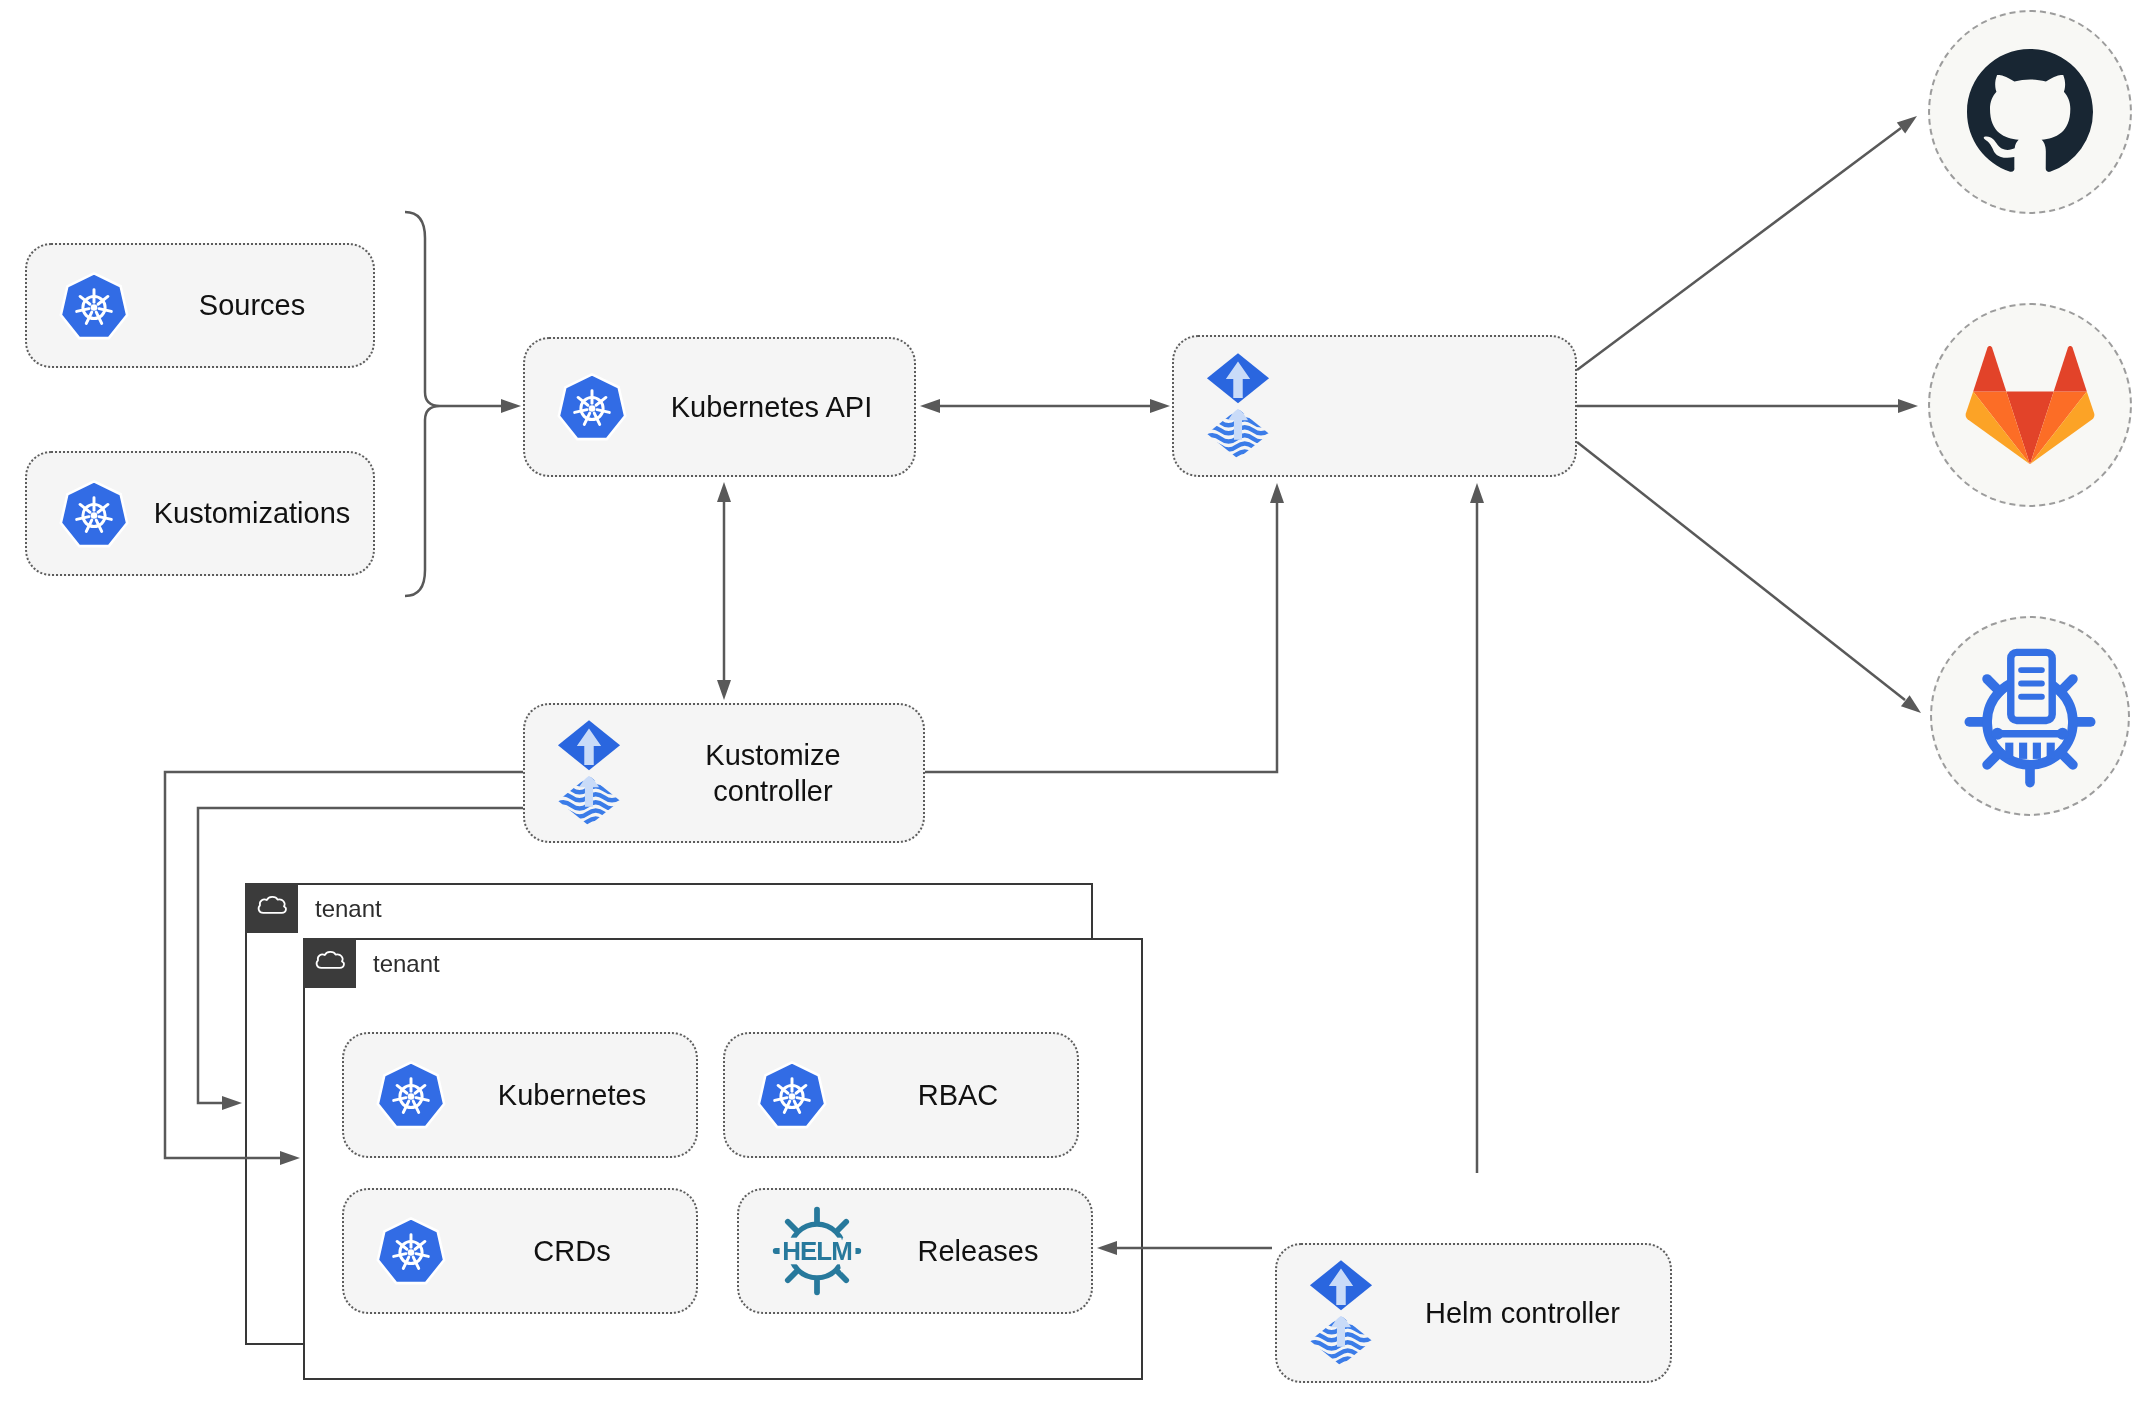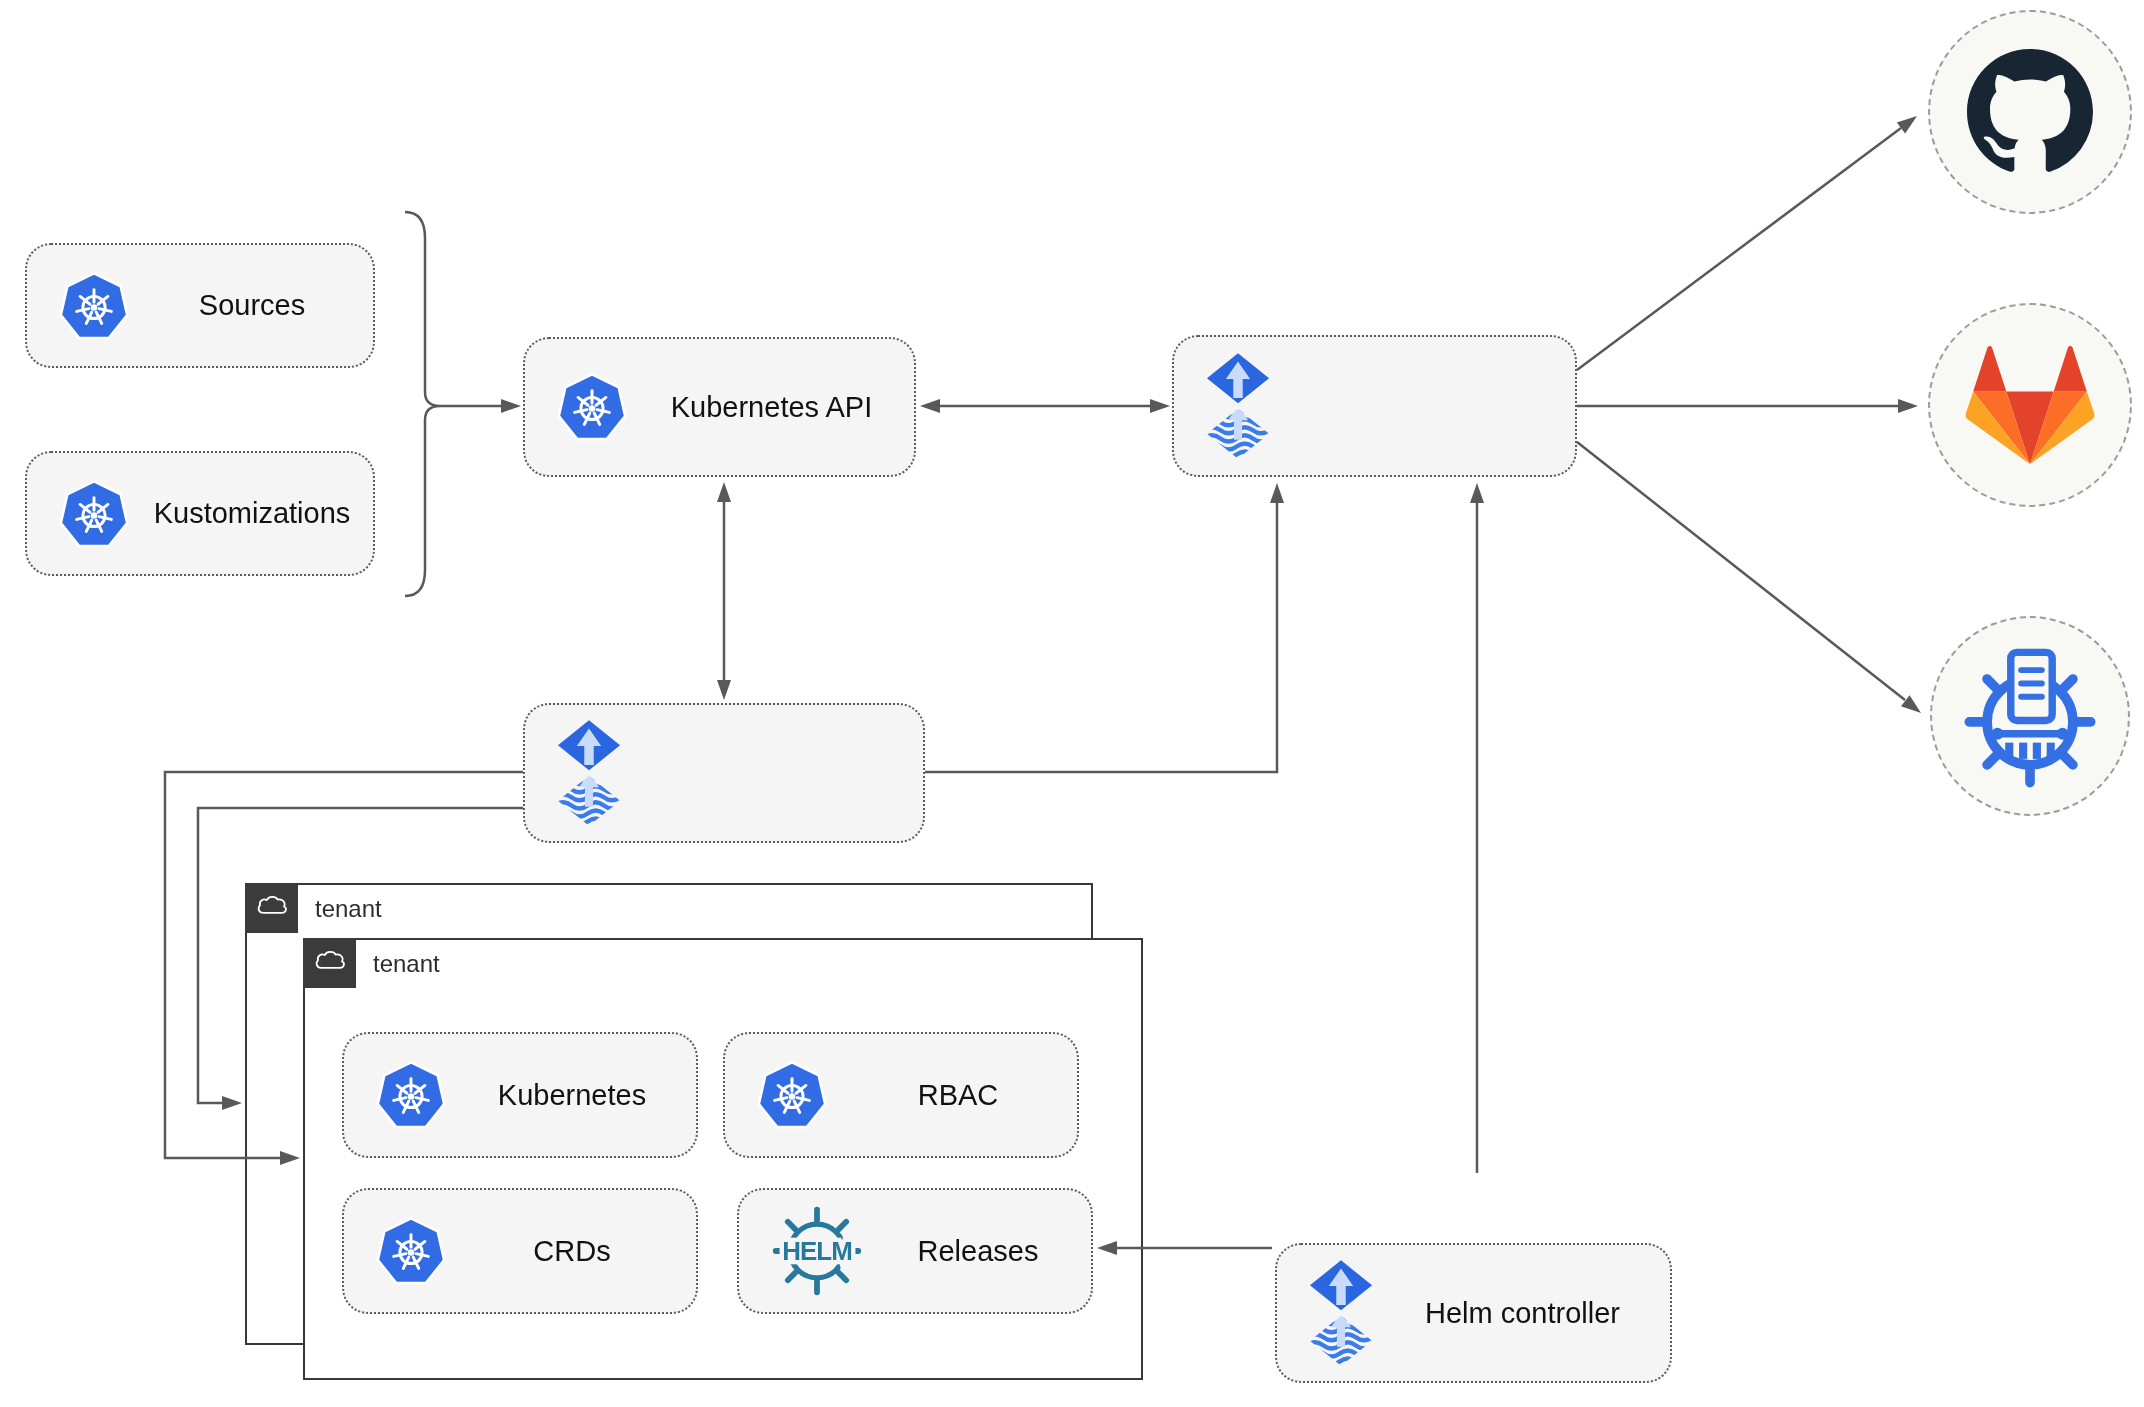--- a/index.html
+++ b/index.html
@@ -185,20 +185,21 @@
       <path class="flux-w" d="M0 92 q12 -9 24 0 t24 0 t24 0 t24 0 t24 0"></path>
       <path class="flux-w" d="M0 104 q12 -9 24 0 t24 0 t24 0 t24 0 t24 0"></path>
       <path class="flux-w" d="M0 116 q12 -9 24 0 t24 0 t24 0 t24 0 t24 0"></path>
       <path class="flux-w" d="M0 128 q12 -9 24 0 t24 0 t24 0 t24 0 t24 0"></path>
       <path class="flux-w" d="M0 140 q12 -9 24 0 t24 0 t24 0 t24 0 t24 0"></path>
       <path class="flux-w" d="M0 152 q12 -9 24 0 t24 0 t24 0 t24 0 t24 0"></path>
       <polygon class="flux-a" points="50,80 65,101 56,101 56,130 44,130 44,101 35,101"></polygon>
     </g>
   </svg>
 </span>
+  <div class="lbl"><span>Kustomize controller</span></div>
 </div>
 
 <div class="node ctrl" style="left:1275px; top:1243px; width:397px; height:140px;">
   <span class="icon">
   <svg width="68" height="108" viewBox="0 0 100 160">
     <polygon class="flux-d" points="50,2 96,39 50,76 4,39"></polygon>
     <polygon class="flux-a" points="50,14 68,40 57,40 57,68 43,68 43,40 32,40"></polygon>
     <clipPath id="flux-clip">
       <polygon points="50,84 96,121 50,158 4,121"></polygon>
     </clipPath>

